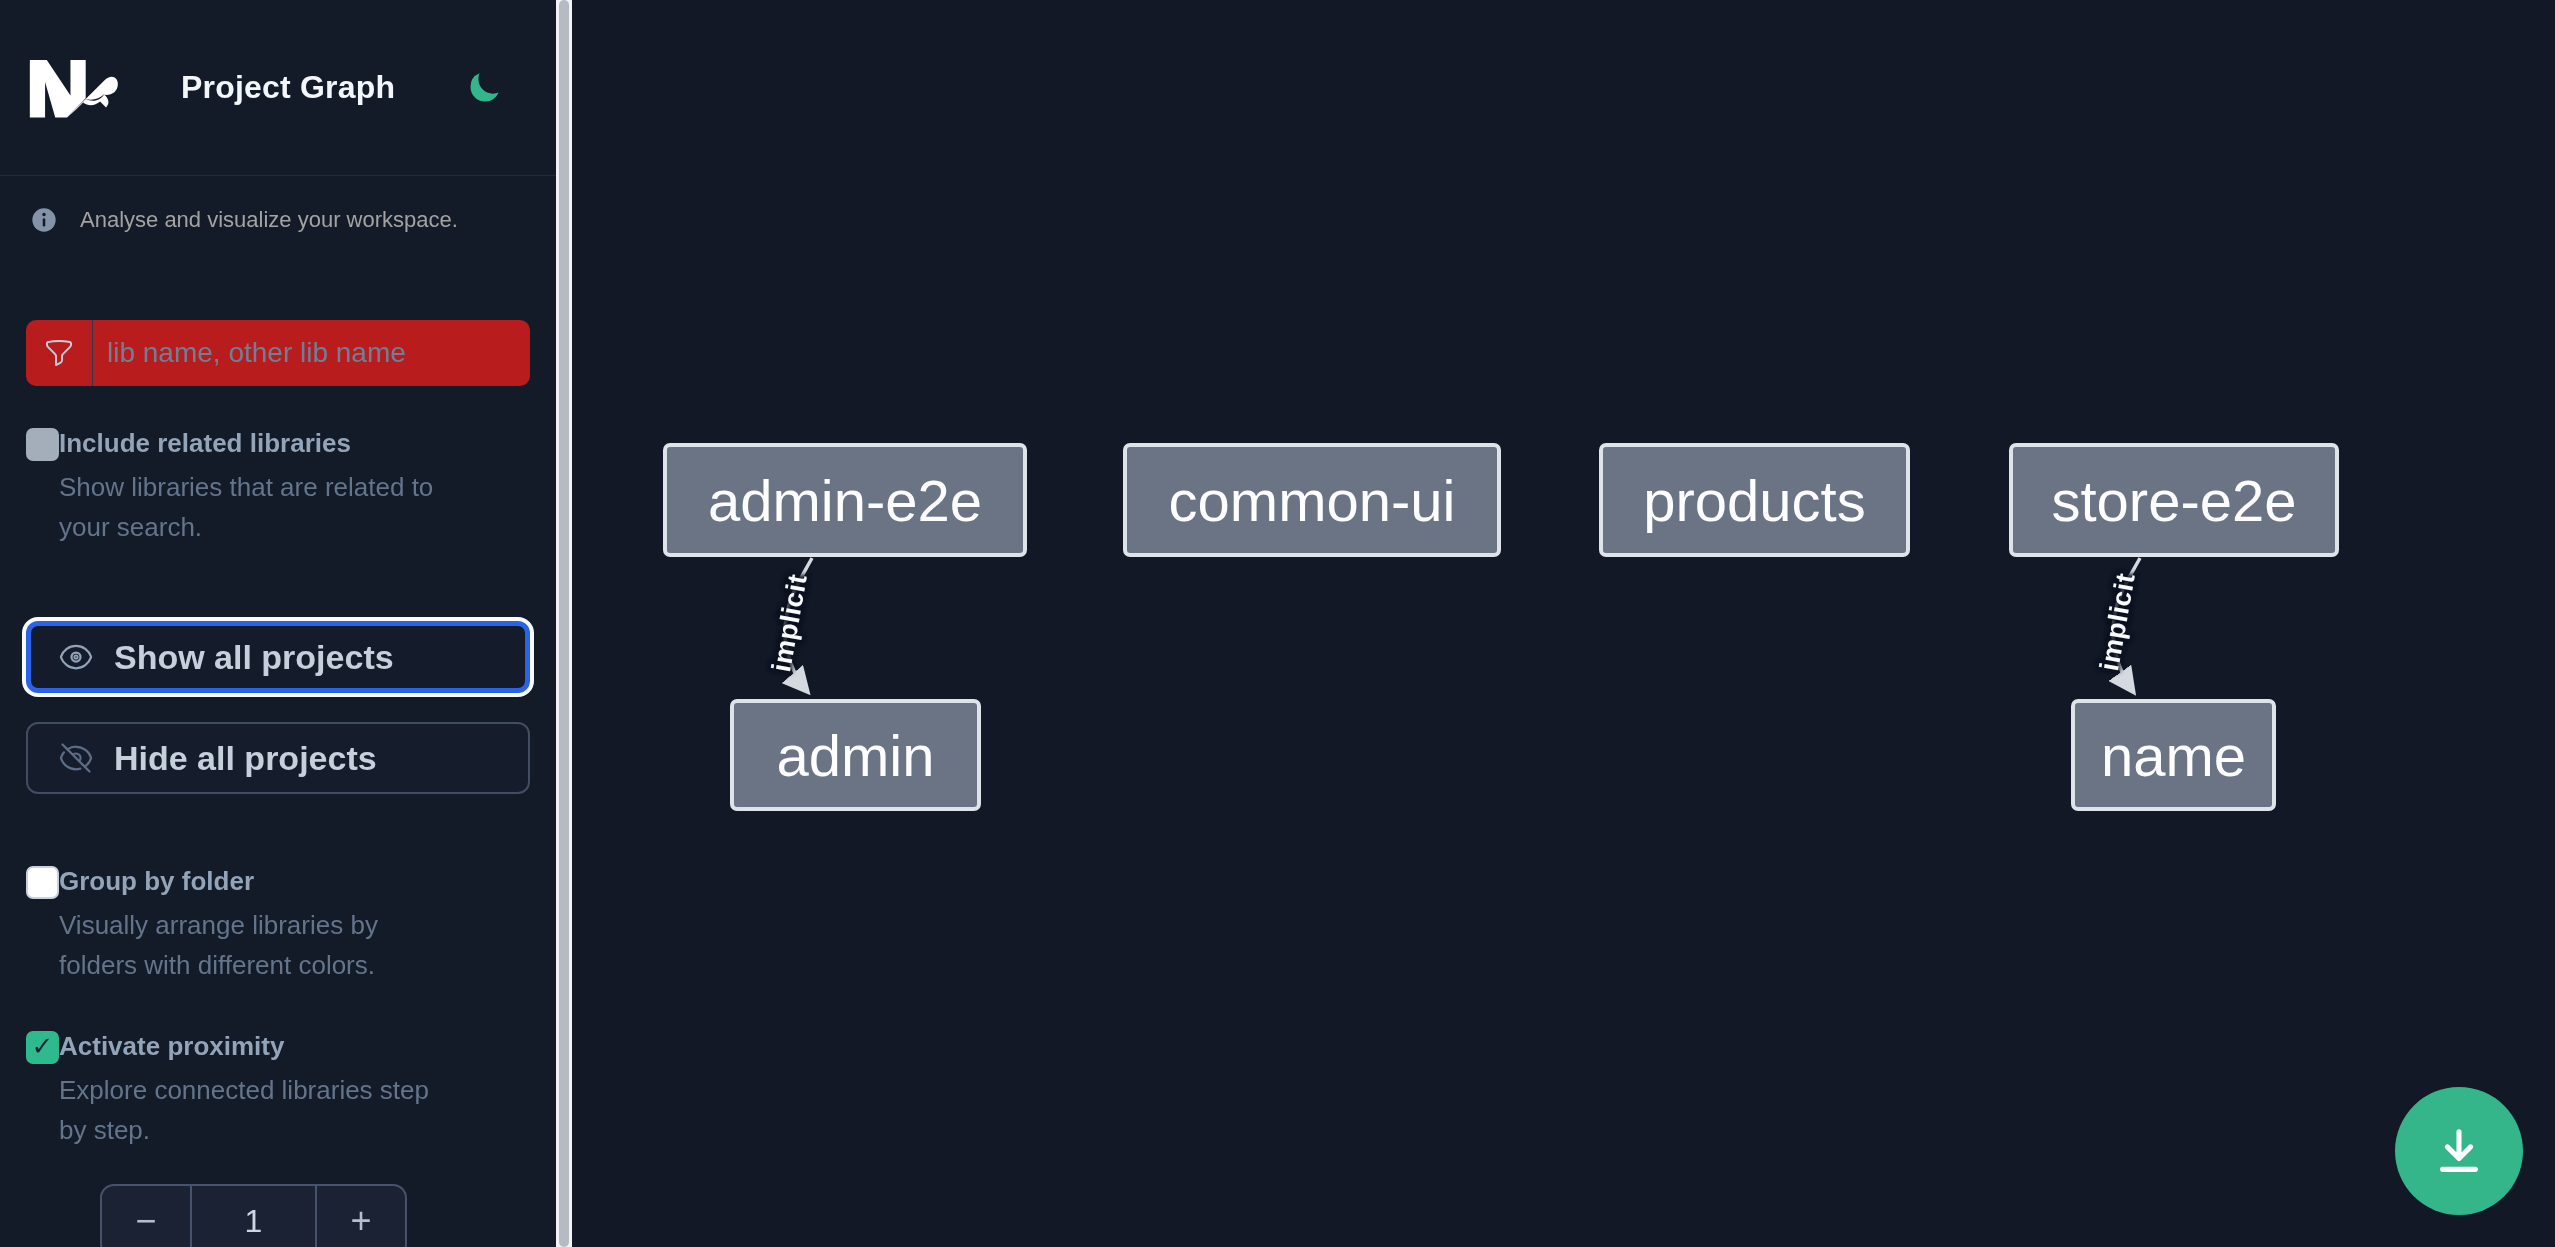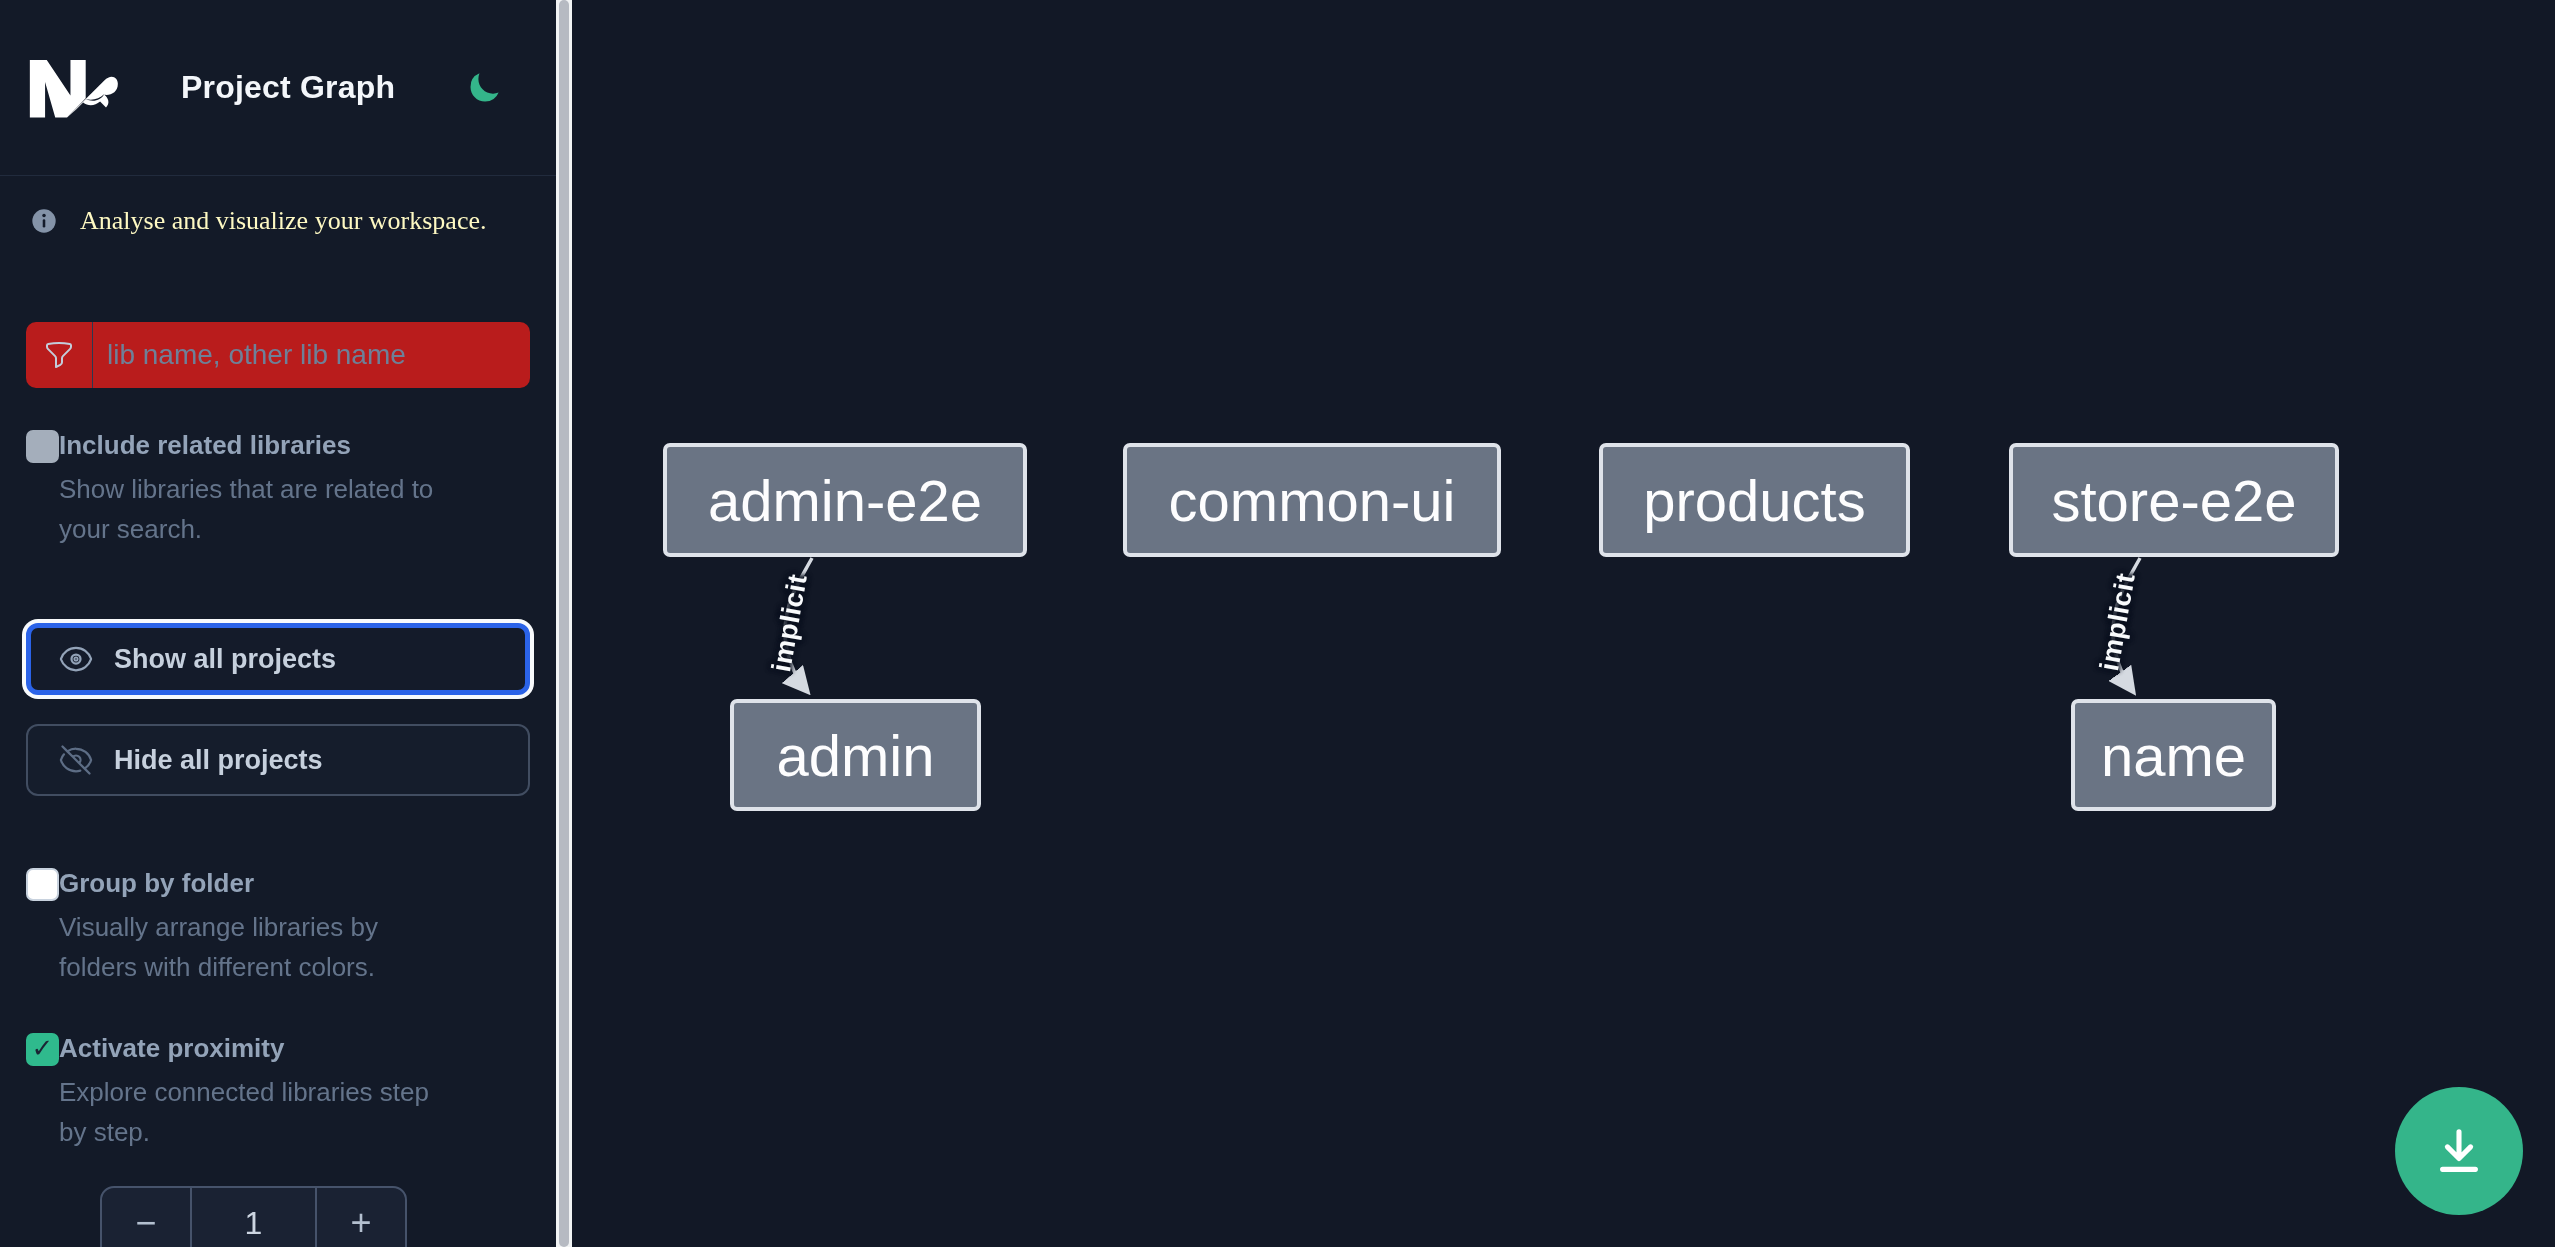--- a/index.html
+++ b/index.html
@@ -35,21 +35,21 @@
     background: none; border: none; cursor: pointer;
     width: 40px; height: 40px; display: flex; align-items: center; justify-content: center;
   }
   .theme-toggle svg { width: 36px; height: 36px; }
 
   .info-row {
     margin: 30px 26px 0 30px;
     display: flex; align-items: center; gap: 22px;
   }
   .info-row svg { width: 28px; height: 28px; flex: none; }
-  .info-text { font-size: 26px; color: #fef9c3; font-family: Liberation Serif, serif; }
+  .info-text { font-size: 22px; color: #a3a3a3; }
 
   .search {
     margin: 86px 26px 0 26px;
     height: 66px; border-radius: 10px;
     background: #b91c1c;
     display: flex; align-items: stretch;
     overflow: hidden;
   }
   .funnel-cell {
     width: 67px; flex: none;
@@ -80,21 +80,21 @@
   .cb.checked .tick { display: block; }
   .opt-label { font-size: 26px; font-weight: 600; color: #93a3b8; line-height: 34px; }
   .opt-desc  { font-size: 26px; color: #64748b; line-height: 40px; margin-top: 7px; white-space: pre-line; }
 
   .action {
     display: flex; align-items: center; gap: 20px;
     width: 504px; height: 72px;
     margin: 0 26px; padding-left: 30px;
     background: #141b2a;
     border: 2px solid #414d61; border-radius: 12px;
-    font-family: inherit; font-size: 27px; font-weight: 600; color: #c6d0dd;
+    font-family: inherit; font-size: 34px; font-weight: 600; color: #c6d0dd;
     cursor: pointer;
   }
   .action.focused {
     margin-top: 74px;
     border: 5px solid #2b63e8;
     box-shadow: 0 0 0 4px #f8fafc;
     padding-left: 27px;
   }
   .action.plain { margin-top: 29px; background: #151d2c; }
   .action svg { width: 36px; height: 36px; flex: none; }

